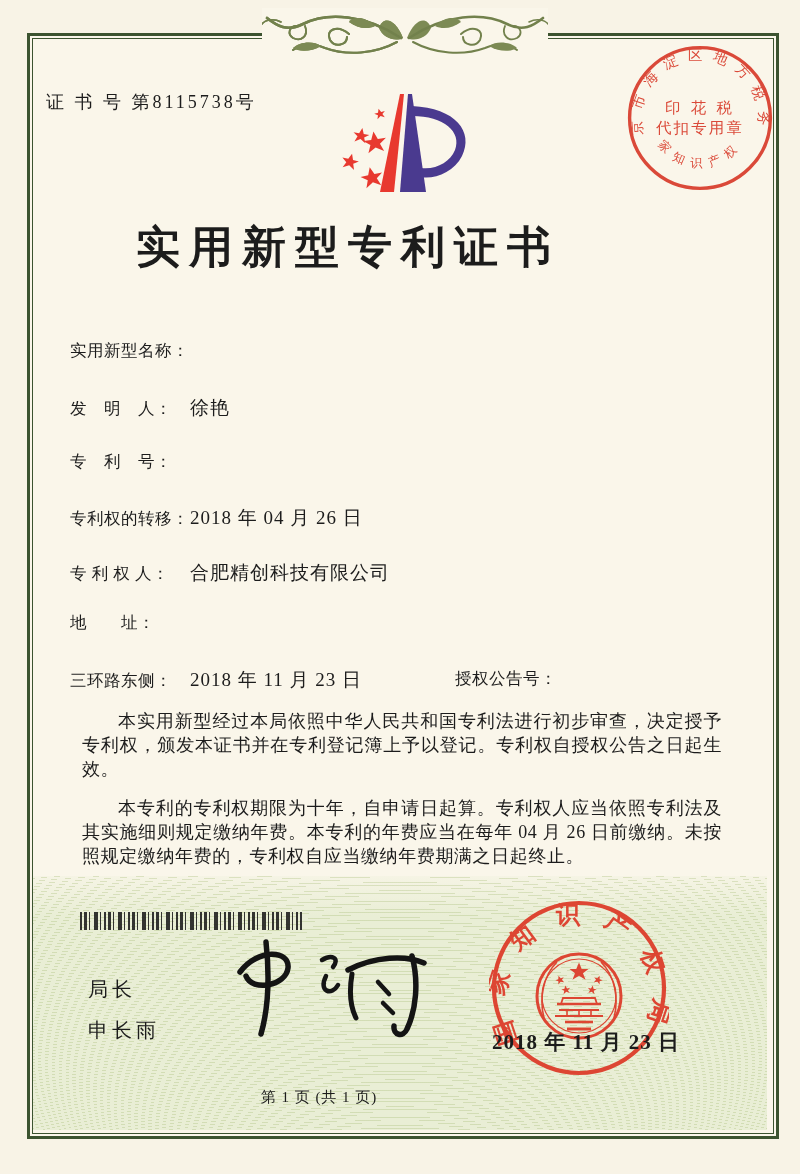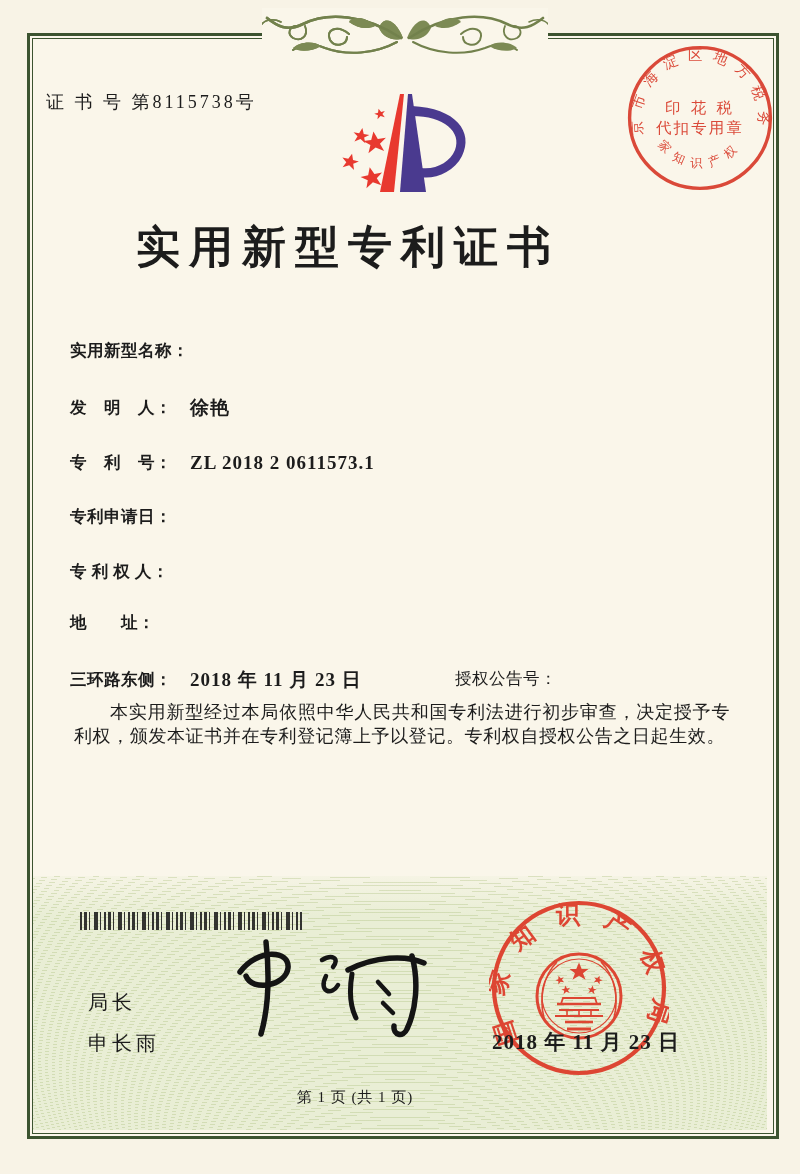--- a/index.html
+++ b/index.html
@@ -25,64 +25,64 @@
     position:absolute;left:46px;top:90px;font-size:18px;letter-spacing:3px;
     font-family:"Liberation Serif","DejaVu Serif",serif;
   }
   .logo{position:absolute;left:328px;top:80px;}
   .tax-stamp{position:absolute;left:620px;top:38px;opacity:.92;}
   .title{
     position:absolute;left:0;top:218px;width:696px;text-align:center;
     font-size:44px;font-weight:bold;letter-spacing:9px;
   }
   .fields{position:absolute;left:0;top:0;width:800px;}
-  .frow{position:absolute;left:70px;display:flex;align-items:center;font-weight:bold;}
+  .frow{position:absolute;left:70px;display:flex;align-items:flex-end;}
   .flabel{
     display:inline-block;width:118px;font-size:16.5px;line-height:26px;
     white-space:nowrap;flex:0 0 118px;letter-spacing:.5px;
   }
   .fvalue{
     font-size:19px;line-height:28px;margin-left:2px;white-space:pre-line;
     max-width:540px;letter-spacing:1px;
   }
   .frow-right{position:absolute;left:455px;display:flex;}
   .frow-right .flabel{width:112px;flex-basis:112px;}
   .paras{
     position:absolute;left:66px;top:694px;width:672px;
     font-size:18px;line-height:23.8px;letter-spacing:.6px;text-align:justify;
   }
-  .paras p{margin:8px;text-indent:2em;font-family:Liberation Mono, monospace;}
+  .paras p{margin:16px;text-indent:2em;}
   .band{
     position:absolute;left:33px;top:876px;width:734px;height:254px;
     background:
       repeating-radial-gradient(ellipse 1400px 420px at 50% 160%,
         rgba(151,176,96,.28) 0 1.5px, rgba(0,0,0,0) 1.5px 9px),
       linear-gradient(to bottom, rgba(232,238,212,.25), #e9eed5 40px);
   }
   .barcode{
     position:absolute;left:80px;top:912px;width:222px;height:18px;
     background:repeating-linear-gradient(90deg,
       #1b1b1b 0 2px, transparent 2px 4px,
       #1b1b1b 4px 7px, transparent 7px 9px,
       #1b1b1b 9px 10px, transparent 10px 14px,
       #1b1b1b 14px 18px, transparent 18px 20px,
       #1b1b1b 20px 21px, transparent 21px 24px);
     opacity:.88;
   }
-  .officer{position:absolute;left:88px;top:976px;font-size:20px;letter-spacing:4px;margin-top:13px;}
+  .officer{position:absolute;left:88px;top:976px;font-size:20px;letter-spacing:4px;}
   .officer .line{margin-bottom:14px;}
   .signature{position:absolute;left:200px;top:930px;}
   .office-seal{position:absolute;left:489px;top:898px;opacity:.92;}
   .issue-date{
     position:absolute;left:492px;top:1028px;font-size:21px;font-weight:bold;
     letter-spacing:1px;z-index:5;
   }
   .footer{
     position:absolute;left:0;top:1088px;width:638px;text-align:center;
-    font-size:15px;letter-spacing:1px;margin-left:36px;
+    font-size:15px;letter-spacing:1px;
   }
 </style>
 </head>
 <body>
 
 <div class="frame">
   <div class="frame-inner"></div>
 </div>
 
 <div class="band"></div>
@@ -154,42 +154,44 @@
 <div class="fields">
   <div class="frow" style="top:338px">
     <span class="flabel">实用新型名称：</span>
   </div>
   <div class="frow" style="top:394px">
     <span class="flabel">发　明　人：</span>
     <span class="fvalue">徐艳</span>
   </div>
   <div class="frow" style="top:449px">
     <span class="flabel">专　利　号：</span>
-    <span class="fvalue">ZL 2018 2 0611573.1</span>
   </div>
   <div class="frow" style="top:504px">
-    <span class="flabel">专利申请日：</span>
+    <span class="flabel">专利权的转移：</span>
+    <span class="fvalue">2018 年 04 月 26 日</span>
   </div>
   <div class="frow" style="top:559px">
     <span class="flabel">专 利 权 人：</span>
+    <span class="fvalue">合肥精创科技有限公司</span>
   </div>
   <div class="frow" style="top:610px">
     <span class="flabel">地　　址：</span>
   </div>
   <div class="frow" style="top:666px">
     <span class="flabel">三环路东侧：</span>
     <span class="fvalue">2018 年 11 月 23 日</span>
   </div>
   <div class="frow-right" style="top:666px">
     <span class="flabel">授权公告号：</span>
   </div>
 </div>
 
 <div class="paras">
   <p>本实用新型经过本局依照中华人民共和国专利法进行初步审查，决定授予专利权，颁发本证书并在专利登记簿上予以登记。专利权自授权公告之日起生效。</p>
+  <p>本专利的专利权期限为十年，自申请日起算。专利权人应当依照专利法及其实施细则规定缴纳年费。本专利的年费应当在每年 04 月 26 日前缴纳。未按照规定缴纳年费的，专利权自应当缴纳年费期满之日起终止。</p>
 </div>
 
 <div class="barcode"></div>
 
 <div class="officer">
   <div class="line">局长</div>
   <div class="line">申长雨</div>
 </div>
 
 <div class="signature">

